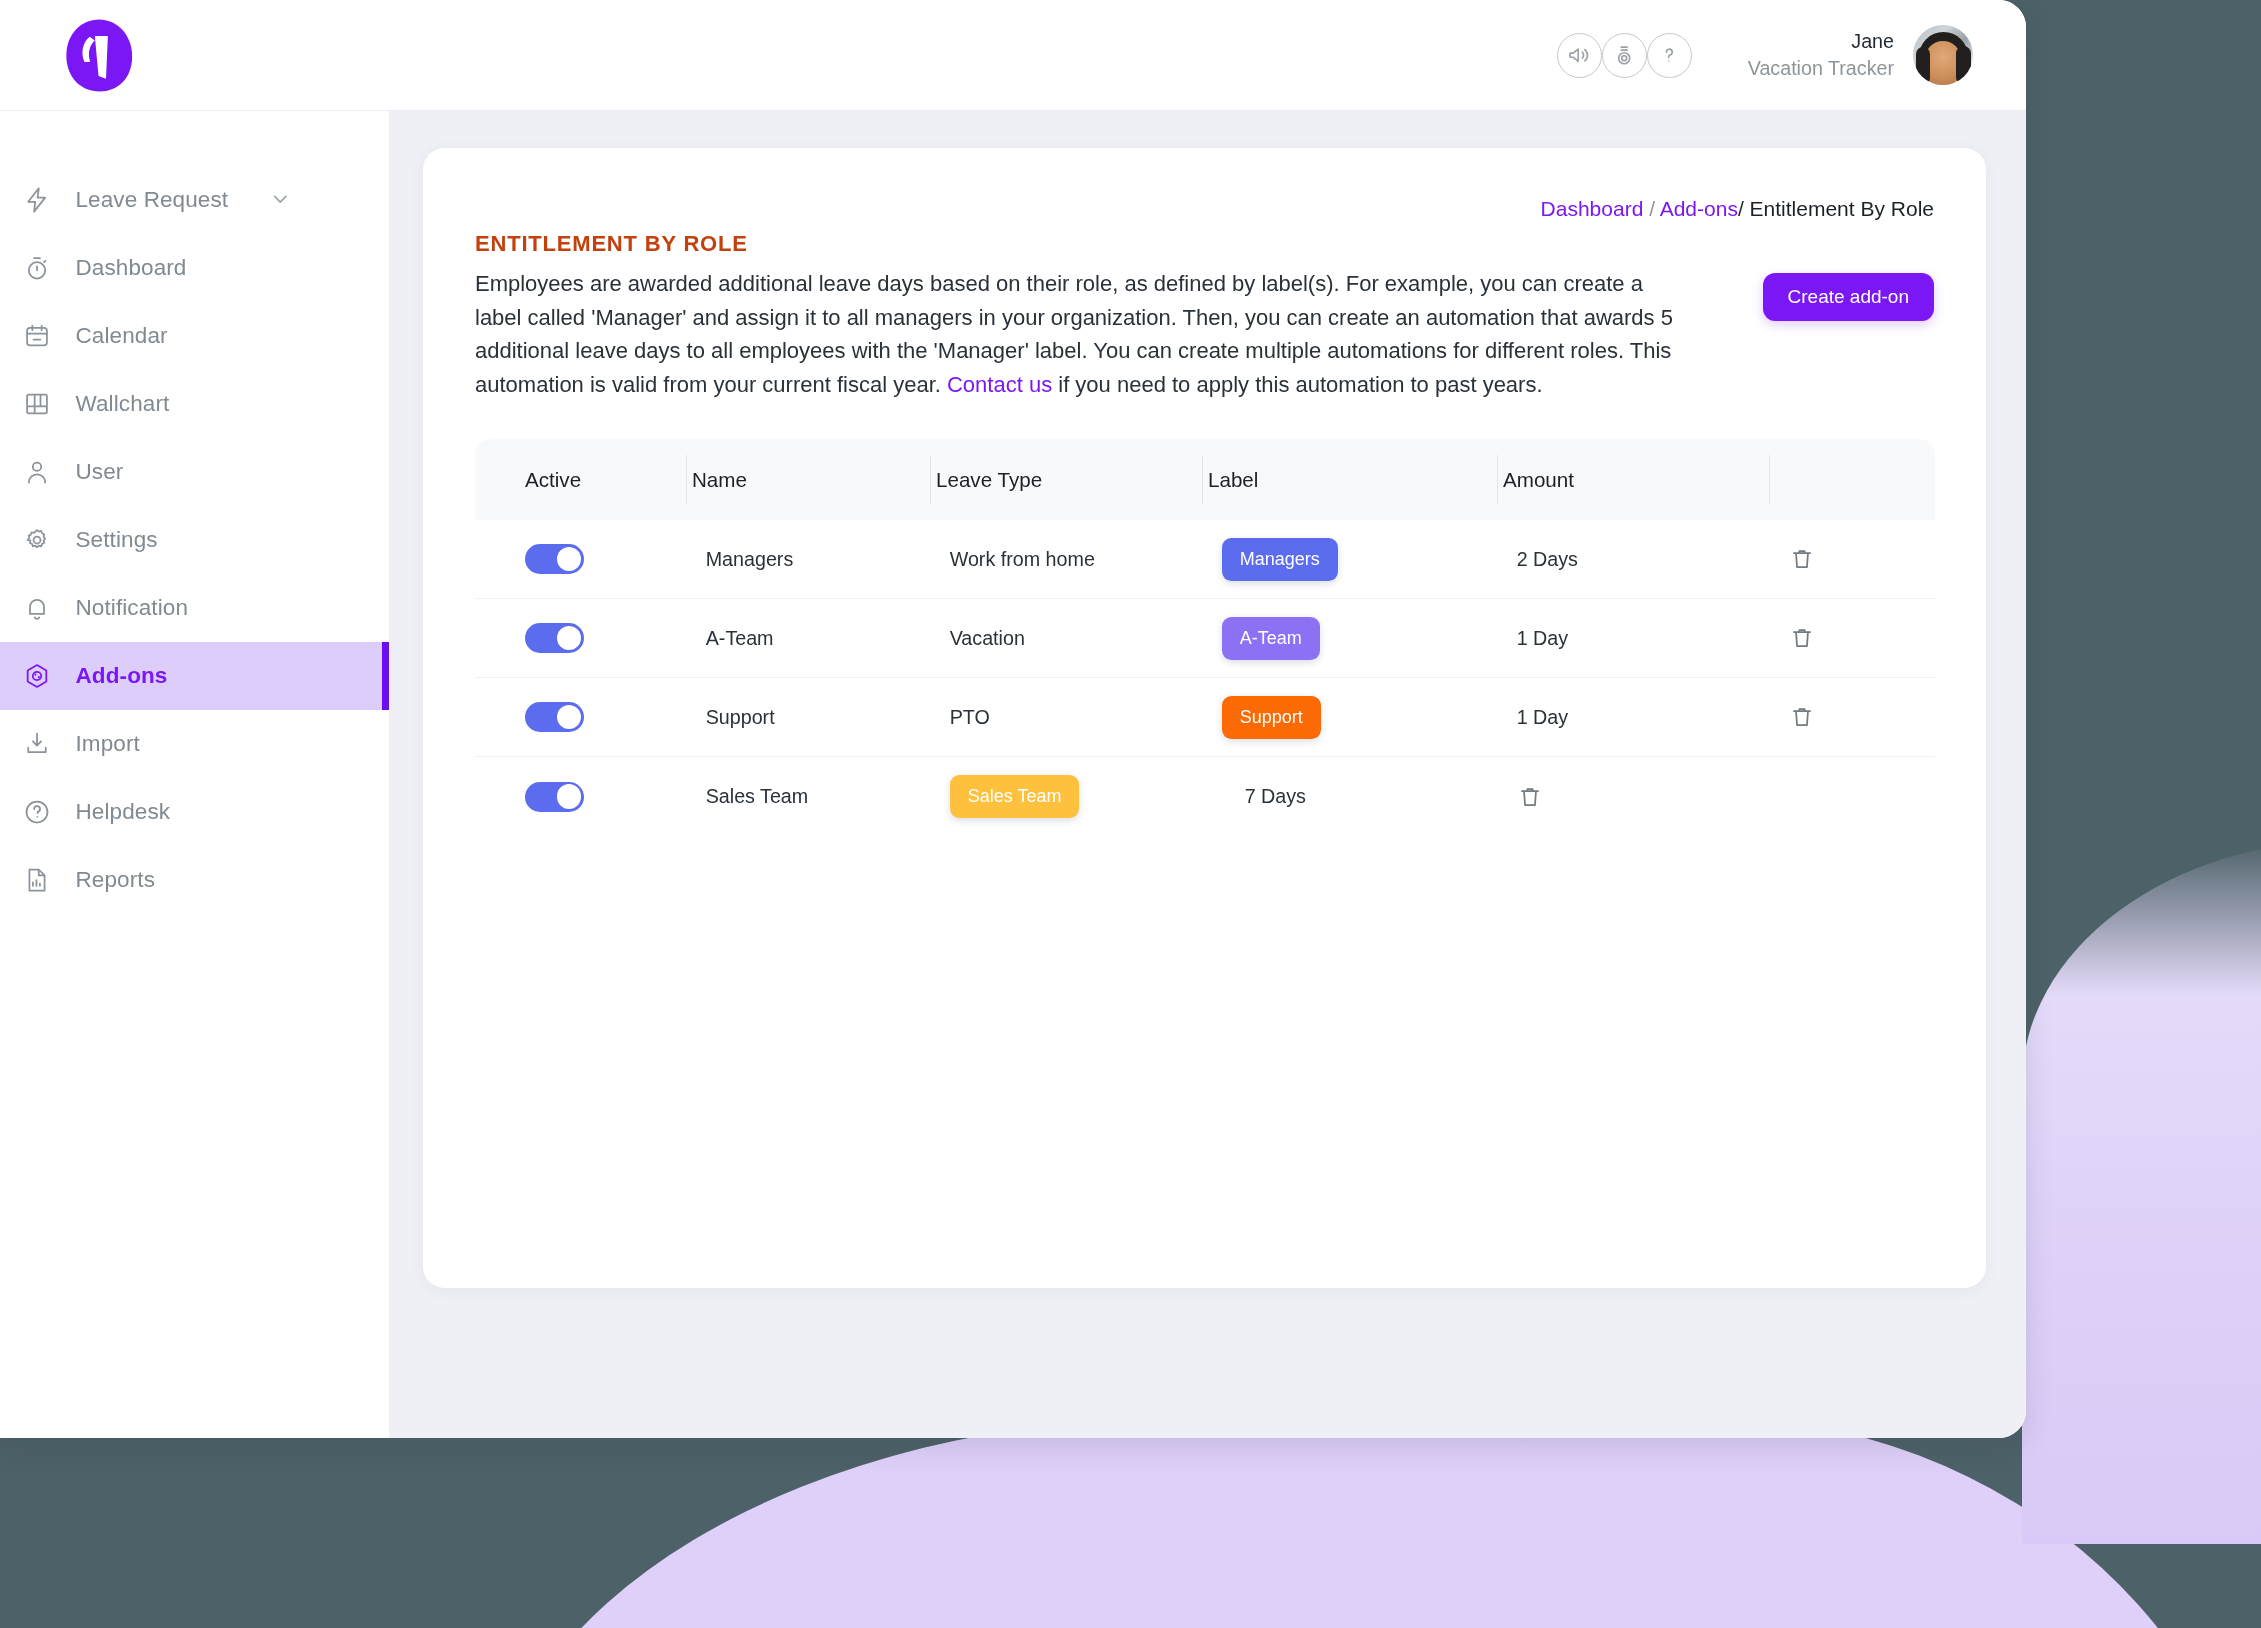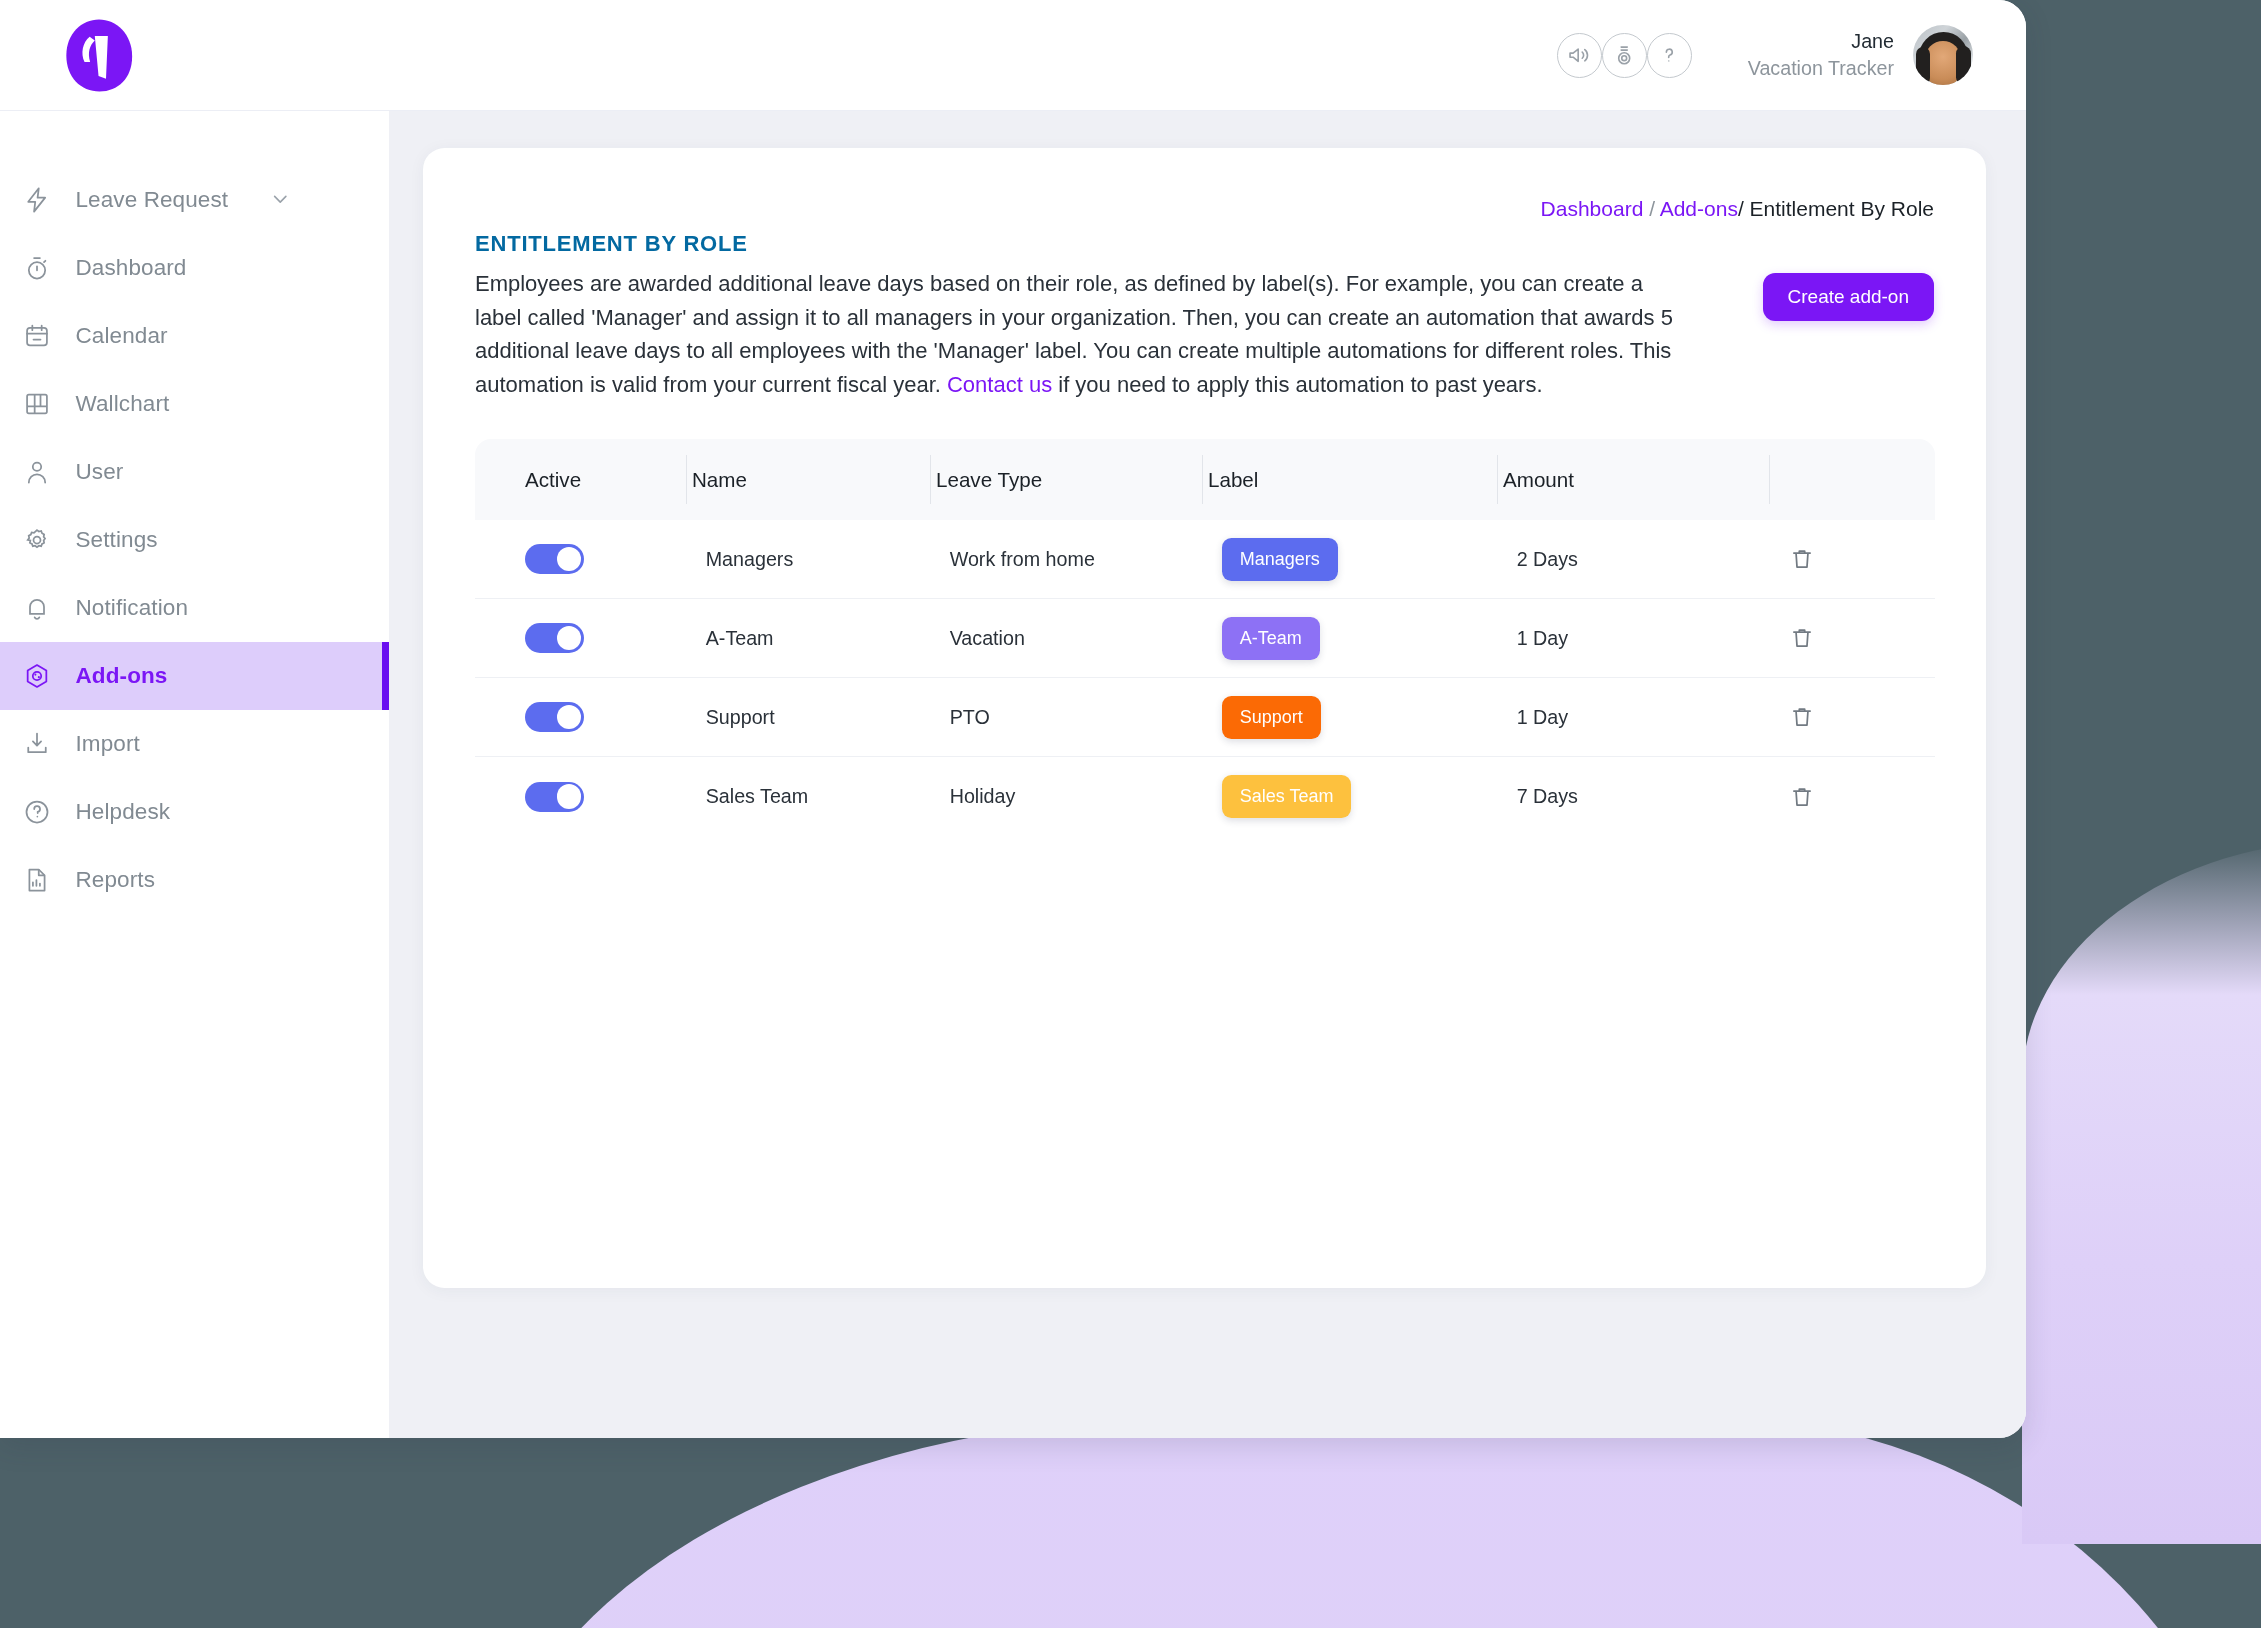--- a/index.html
+++ b/index.html
@@ -116,21 +116,21 @@
   }
   #card {
     width: 1563px; height: 1140px;
     background: #fff; border-radius: 21.6px;
     box-shadow: 0 2.8px 16px rgba(45,55,80,.05);
     padding: 49px 52px 0 52px;
     position: relative;
   }
   #card-head { display: flex; justify-content: space-between; align-items: flex-start; }
   #page-title {
-    font-size: 22px; font-weight: 700; color: #0369a1;
+    font-size: 22px; font-weight: 700; color: #c2410c;
     letter-spacing: 0.8px; padding-top: 34px;
   }
   #breadcrumb { font-size: 21px; color: #1b2127; white-space: nowrap; }
   #breadcrumb .crumb-link { color: #7b16f5; }
   #breadcrumb .crumb-sep { color: #8d959c; }
 
   #desc-row { display: flex; align-items: flex-start; justify-content: space-between; margin-top: 10.3px; }
   #desc {
     width: 1201px; font-size: 22px; line-height: 1.52; color: #2a3139;
   }
@@ -453,21 +453,20 @@
           </div>
         </div>
 
         <div class="trow">
           <div class="td col-active">
             <div class="toggle">
                 <div class="knob"></div>
               </div>
           </div>
           <div class="td col-name">Sales Team</div>
-          <div class="td col-type">Holiday</div>
           <div class="td col-label">
               <span class="chip" style="background: rgb(253, 193, 62);">Sales Team</span>
             </div>
           <div class="td col-amount">7 Days</div>
           <div class="td col-action">
             <span class="trash">
               <svg width="26" height="26" viewBox="0 0 24 24" fill="none" stroke="currentColor" stroke-width="1.6" stroke-linecap="round" stroke-linejoin="round">
                   <path d="M4.5 6.5h15M9.5 6.5V4.8h5v1.7M6.5 6.5l.9 13h9.2l.9-13"></path>
                 </svg>
             </span>

